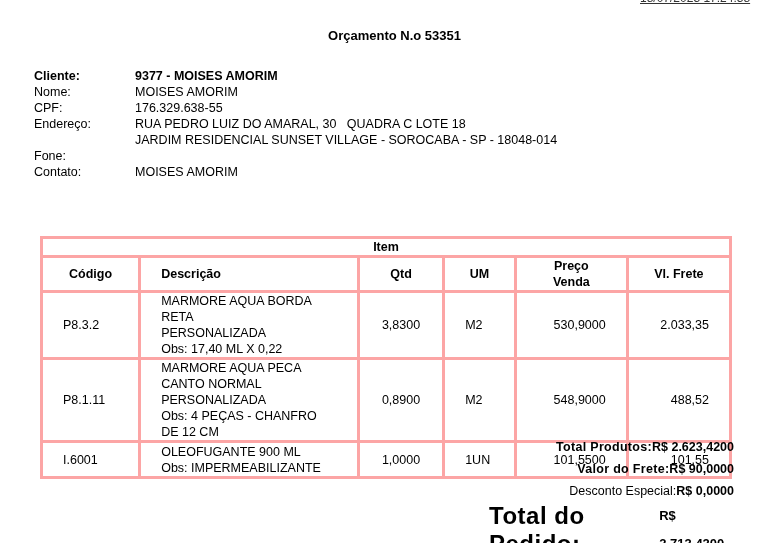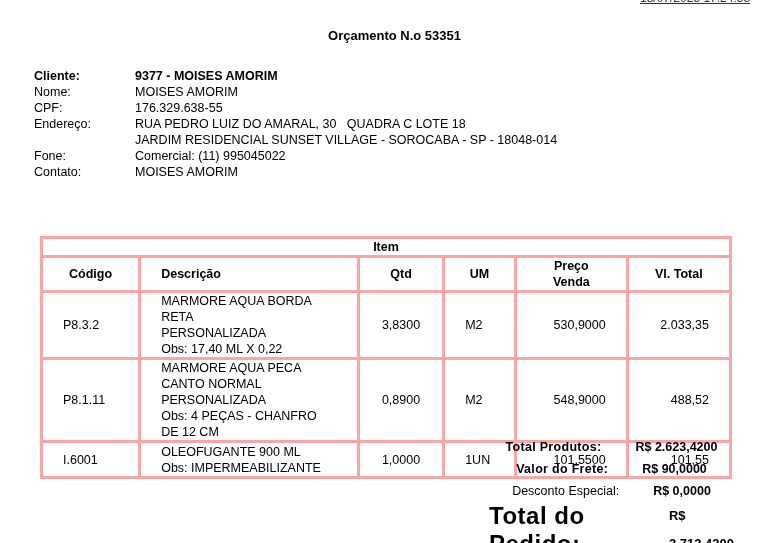--- a/index.html
+++ b/index.html
@@ -17,21 +17,21 @@
   table.items td { line-height:16px; }
   .c-code { width:78px; text-align:left; }
   .c-desc { width:262px; text-align:left; }
   .c-qtd { width:50px; text-align:center; }
   .c-um { width:36px; text-align:left; }
   .c-price { width:100px; text-align:right; }
   .c-total { width:82px; text-align:right; }
   th.c-code, th.c-qtd, th.c-um, th.c-price, th.c-total { text-align:center; }
   th.c-desc { text-align:left; }
   .totals { position:absolute; left:489px; top:436px; width:245px; }
-  .trow { display:flex; justify-content:center; height:22px; line-height:22px; font-size:12.5px;gap:34px; }
+  .trow { display:flex; justify-content:flex-end; height:22px; line-height:22px; font-size:12.5px; }
   .trow .tl.heavy { font-weight:900; letter-spacing:0.3px; }
   .trow .tv { font-weight:bold; }
   .trow.grand { height:28px; line-height:28px; }
   .trow.grand .tl { font-size:24px; font-weight:700; letter-spacing:0.5px; }
   .trow.grand .tv { font-size:13px; }
 </style>
 </head>
 <body>
 
 <div class="timestamp">18/07/2023 17:24:38</div>
@@ -53,40 +53,39 @@
   <div class="info-row">
     <span class="lbl">Endereço:</span>
     <span class="val">RUA PEDRO LUIZ DO AMARAL, 30   QUADRA C LOTE 18</span>
   </div>
   <div class="info-row">
     <span class="lbl"></span>
     <span class="val">JARDIM RESIDENCIAL SUNSET VILLAGE - SOROCABA - SP - 18048-014</span>
   </div>
   <div class="info-row">
     <span class="lbl">Fone:</span>
-    <span class="val">Comercial: (11) 995045022</span>
   </div>
   <div class="info-row">
     <span class="lbl">Contato:</span>
     <span class="val">MOISES AMORIM</span>
   </div>
 </div>
 
 <table class="items">
   <tbody>
       <tr>
     <th colspan="6">Item</th>
   </tr>
   <tr>
     <th class="c-code">Código</th>
     <th class="c-desc">Descrição</th>
     <th class="c-qtd">Qtd</th>
     <th class="c-um">UM</th>
     <th class="c-price">Preço Venda</th>
-    <th class="c-total">Vl. Total</th>
+    <th class="c-total">Vl. Frete</th>
   </tr>
   <tr>
     <td class="c-code" style="height:50px">P8.3.2</td>
     <td class="c-desc">
       <div>MARMORE AQUA BORDA RETA</div>
       <div>PERSONALIZADA</div>
       <div>Obs: 17,40 ML X 0,22</div>
     </td>
     <td class="c-qtd">3,8300</td>
     <td class="c-um">M2</td>

